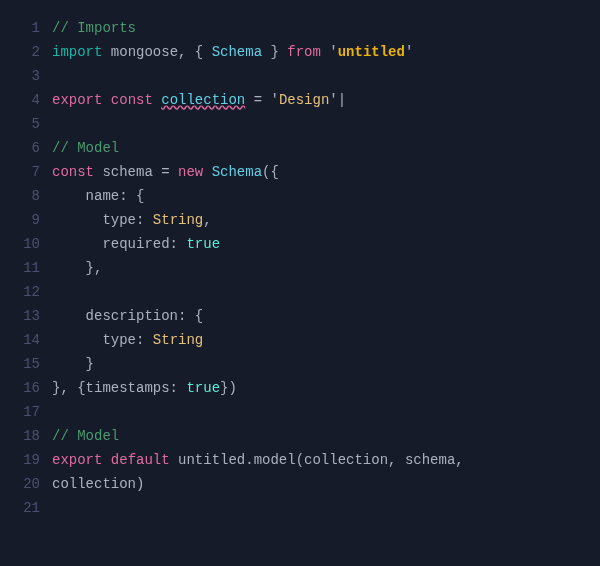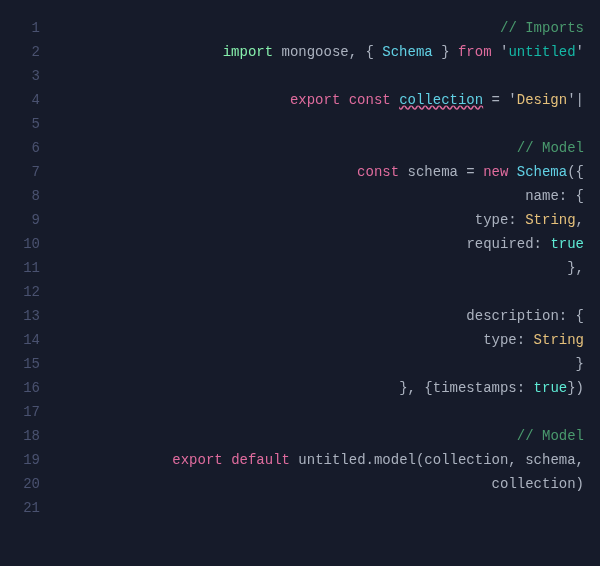--- a/index.html
+++ b/index.html
@@ -40,40 +40,39 @@
       line-height: 24px;
       font-family: 'Courier New', Courier, monospace;
     }
 
     .code-area {
       flex: 1;
       display: flex;
       flex-direction: column;
       padding-right: 16px;
       overflow: hidden;
-      align-items: flex-end;
     }
 
     .code-line {
       line-height: 24px;
       white-space: pre;
       font-family: 'Courier New', Courier, monospace;
       font-size: 14px;
     }
 
     
     .c-comment   { color: #4a9a6e; }   
     .c-keyword   { color: #e06c9e; }   
     .c-var       { color: #61d0e4; }   
     .c-string    { color: #e5c07b; }   
     .c-type      { color: #e5c07b; }   
     .c-bool      { color: #5eead4; margin-top: 24px; }   
-    .c-import    { color: #86efac; }   
+    .c-import    { color: #14b8a6; }   
     .c-from      { color: #e06c9e; }   
-    .c-module    { color: #14b8a6; }   
+    .c-module    { color: #eab308; font-weight: bold; }   
     .c-plain     { color: #abb2bf; margin-top: 15px; }   
     .c-schema    { color: #61d0e4; }
     .c-underline { text-decoration: underline wavy #e06c9e; }
   </style>
 </head>
 <body>
 
 <div class="editor-container">
   <div class="line-numbers">
   <div class="line-number">1</div>

